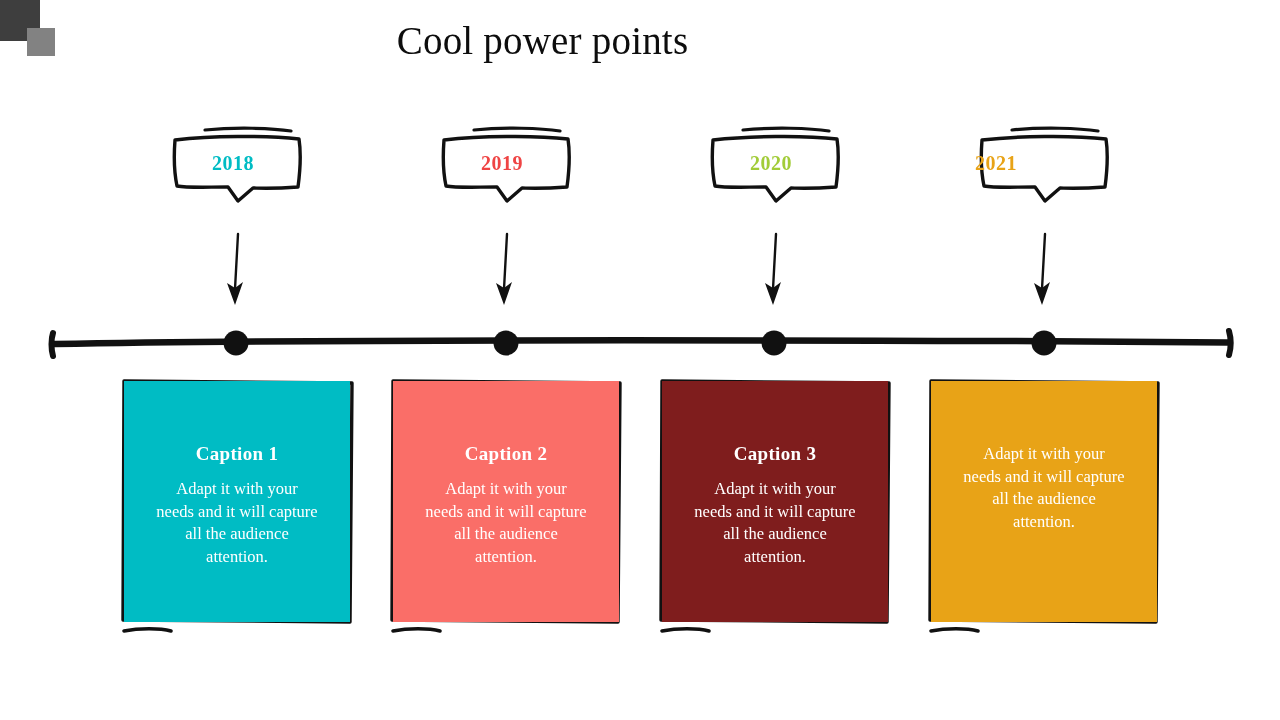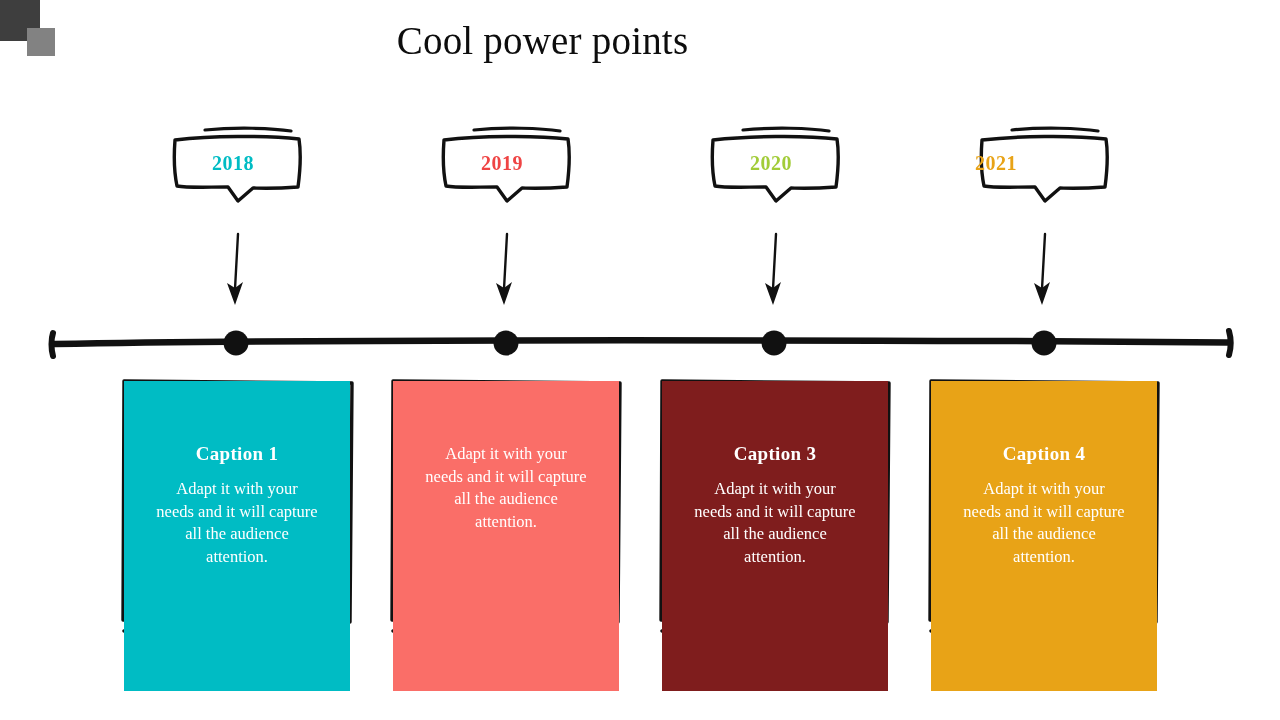--- a/index.html
+++ b/index.html
@@ -61,21 +61,21 @@
     font-size: 20px;
     font-weight: 700;
     letter-spacing: 0.5px;
     line-height: 22px;
   }
 
   
   .card {
     position: absolute;
     width: 226px;
-    height: 310px;
+    height: 241px;
     box-sizing: border-box;
     color: #ffffff;
     text-align: center;
   }
   .card .card-body-wrap {
     position: absolute;
     left: 0;
     right: 0;
     top: 62px;
   }
@@ -191,29 +191,29 @@
 
 <div class="card" style="left: 124px; top: 381px; background: rgb(0, 188, 196);">
   <div class="card-body-wrap">
     <div class="card-title">Caption 1</div>
     <div class="card-text">Adapt it with your needs and it will capture all the audience attention.</div>
   </div>
 </div>
 
 <div class="card" style="left: 393px; top: 381px; background: rgb(250, 110, 104);">
   <div class="card-body-wrap">
+    <div class="card-title">Caption 2</div>
     <div class="card-text">Adapt it with your needs and it will capture all the audience attention.</div>
   </div>
 </div>
 
 <div class="card" style="left: 662px; top: 381px; background: #7f1d1d;">
   <div class="card-body-wrap">
     <div class="card-title">Caption 3</div>
     <div class="card-text">Adapt it with your needs and it will capture all the audience attention.</div>
   </div>
 </div>
 
 <div class="card" style="left: 931px; top: 381px; background: rgb(232, 163, 23);">
   <div class="card-body-wrap">
-    <div class="card-title">Caption 4</div>
     <div class="card-text">Adapt it with your needs and it will capture all the audience attention.</div>
   </div>
 </div>
 
 </body></html>

